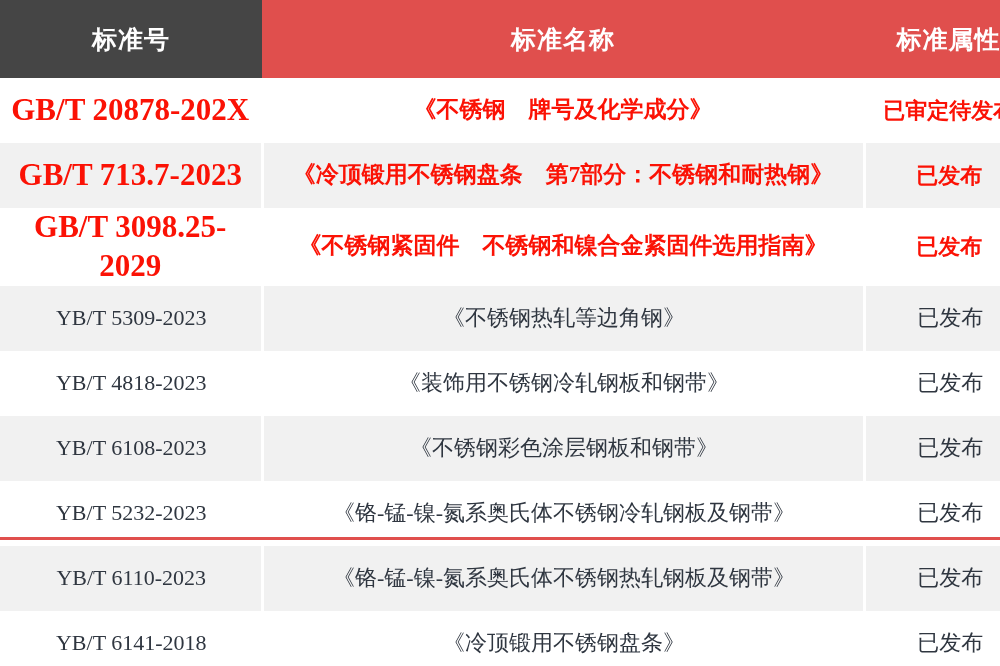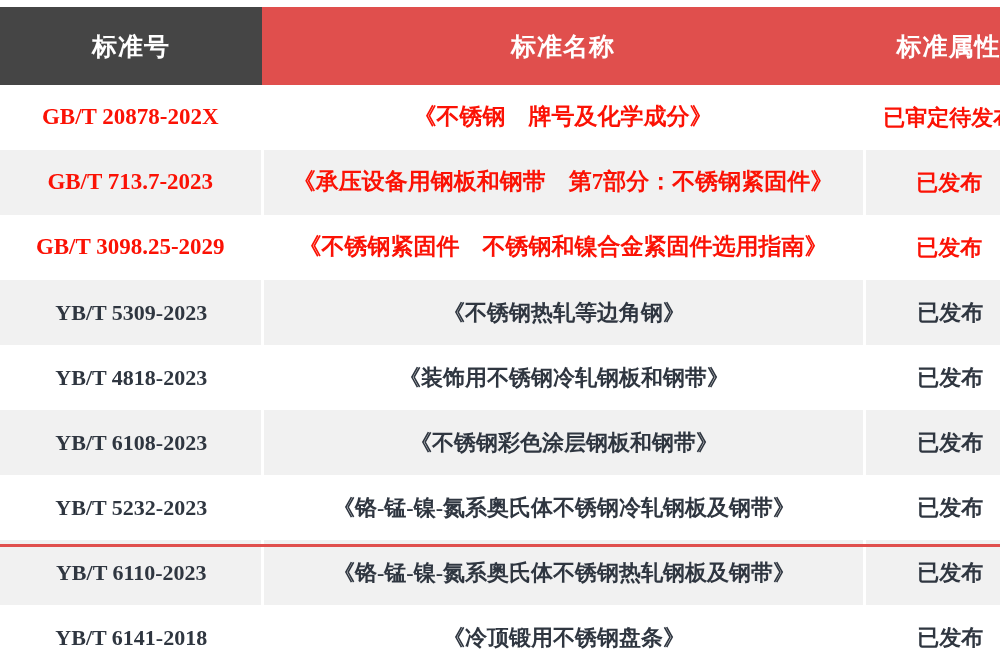--- a/index.html
+++ b/index.html
@@ -13,21 +13,20 @@
     font-family: "Liberation Serif", "DejaVu Serif", serif;
     overflow: hidden;
   }
 
   .table-wrap {
     width: 1000px;
     height: 544px;
     position: relative;
     box-sizing: border-box;
     background: #0f766e;
-    margin-top: 7px;
   }
 
   table.std-table {
     width: 1000px;
     border-collapse: collapse;
     table-layout: fixed;
   }
 
   
   thead tr.header-row th {
@@ -75,26 +74,26 @@
   tbody tr.row-odd  td { background: #ffffff; }
   tbody tr.row-even td { background: #f1f1f1; }
 
   
   tbody tr.tone-red td {
     color: #fb1205;
     font-weight: bold;
   }
   tbody tr.tone-dark td {
     color: #2f3640;
-    font-weight: bold;
+    font-weight: normal;
     padding-left: 8px;
   }
 
   tbody tr.tone-red td.cell-name { font-size: 23px; text-align: center; }
-  tbody tr.tone-red td.cell-num  { font-size: 23px; }
+  tbody tr.tone-red td.cell-num  { font-size: 31px; }
 
   
   .bottom-rule {
     position: absolute;
     left: 0;
     bottom: 4px;
     width: 1000px;
     height: 3px;
     background: #e04f4d;
   }
@@ -112,21 +111,21 @@
       </tr>
     </thead>
     <tbody id="table-body">
         <tr class="data-row row-odd tone-red">
           <td class="cell-num">GB/T  20878-202X</td>
           <td class="cell-name">《不锈钢　牌号及化学成分》</td>
           <td class="cell-attr">已审定待发布</td>
         </tr>
         <tr class="data-row row-even tone-red">
           <td class="cell-num">GB/T  713.7-2023</td>
-          <td class="cell-name">《承压设备用钢板和钢带　第7部分：不锈钢紧固件》</td>
+          <td class="cell-name">《冷顶锻用不锈钢盘条　第7部分：不锈钢和耐热钢》</td>
           <td class="cell-attr">已发布</td>
         </tr>
         <tr class="data-row row-odd tone-red">
           <td class="cell-num">GB/T  3098.25-2029</td>
           <td class="cell-name">《不锈钢紧固件　不锈钢和镍合金紧固件选用指南》</td>
           <td class="cell-attr">已发布</td>
         </tr>
         <tr class="data-row row-even tone-dark">
           <td class="cell-num">YB/T  5309-2023</td>
           <td class="cell-name">《不锈钢热轧等边角钢》</td>

